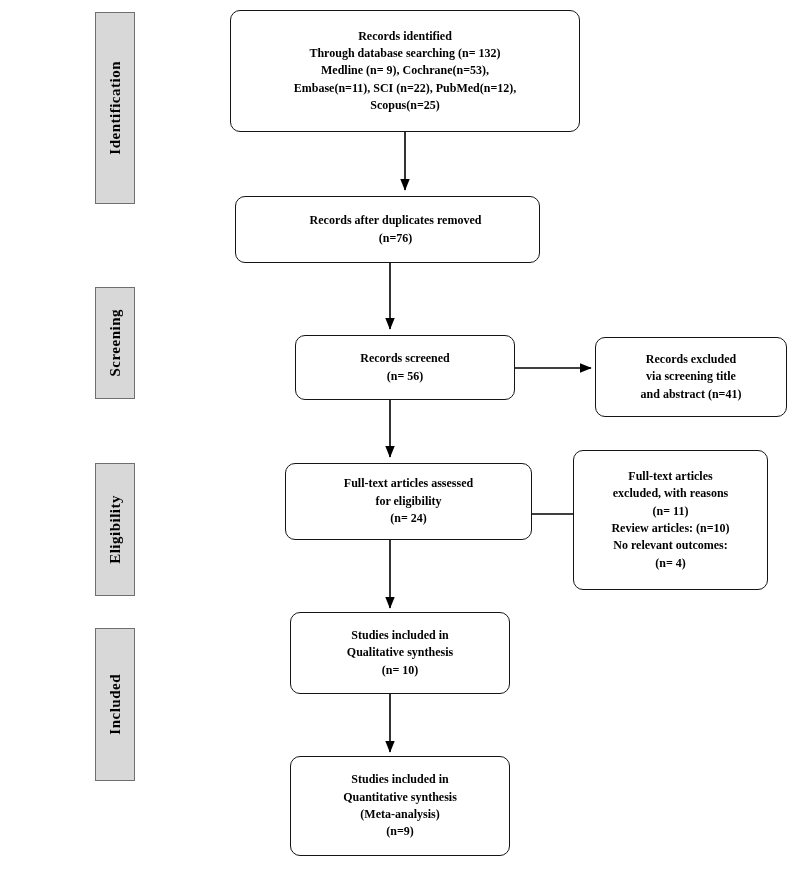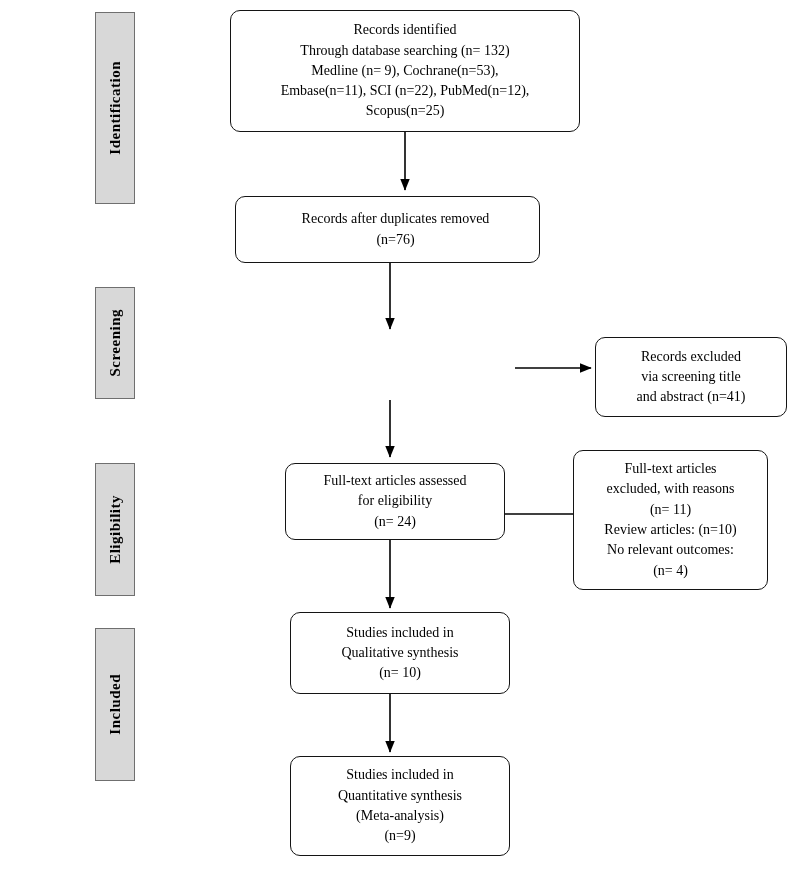--- a/index.html
+++ b/index.html
@@ -30,22 +30,22 @@
     border: 1.6px solid #141414;
     border-radius: 10px;
     display: flex;
     align-items: center;
     justify-content: center;
     text-align: center;
     padding: 4px 8px;
   }
   .box .box-text {
     white-space: pre-line;
-    font-weight: normal;
-    font-size: 14px;
+    font-weight: bold;
+    font-size: 12px;
     line-height: 1.45;
     color: #000000;
   }
   .stage {
     position: absolute;
     box-sizing: border-box;
     background: #d8d8d8;
     border: 1px solid #6f6f6f;
     display: flex;
     align-items: center;
@@ -100,28 +100,32 @@
 Medline (n= 9), Cochrane(n=53),
 Embase(n=11), SCI (n=22), PubMed(n=12),
 Scopus(n=25)</span>
   </div>
 
   <div class="box" style="left:235px; top:196px; width:305px; height:67px;padding-left:24px;">
     <span class="box-text">Records after duplicates removed
 (n=76)</span>
   </div>
 
+  <div class="box" style="left:295px; top:335px; width:220px; height:65px;">
+    <span class="box-text">Records screened
+(n= 56)</span>
+  </div>
 
   <div class="box" style="left:595px; top:337px; width:192px; height:80px;">
     <span class="box-text">Records excluded
 via screening title
 and abstract (n=41)</span>
   </div>
 
-  <div class="box" style="left:285px; top:463px; width:220px; height:77px;">
+  <div class="box" style="left:285px; top:463px; width:247px; height:77px;">
     <span class="box-text">Full-text articles assessed
 for eligibility
 (n= 24)</span>
   </div>
 
   <div class="box" style="left:573px; top:450px; width:195px; height:140px;">
     <span class="box-text">Full-text articles
 excluded, with reasons
 (n= 11)
 Review articles: (n=10)

